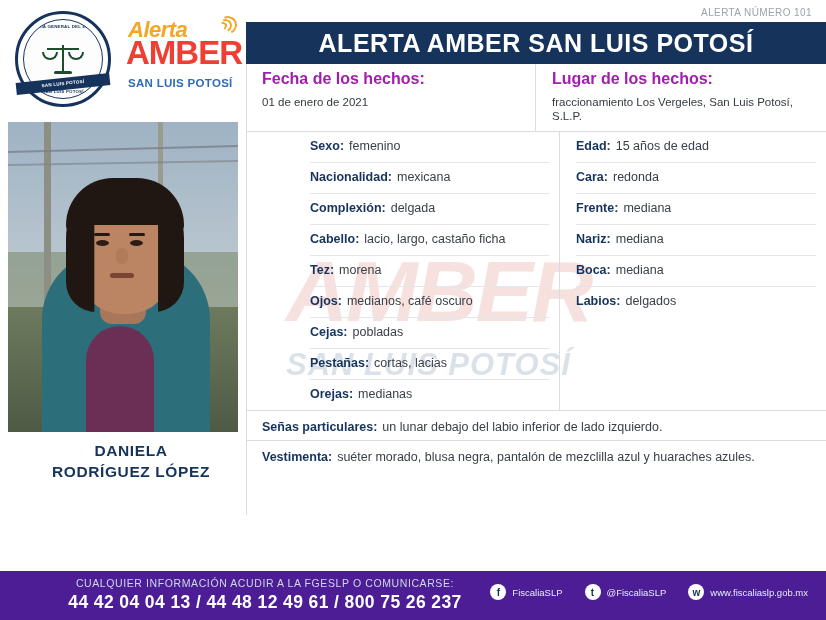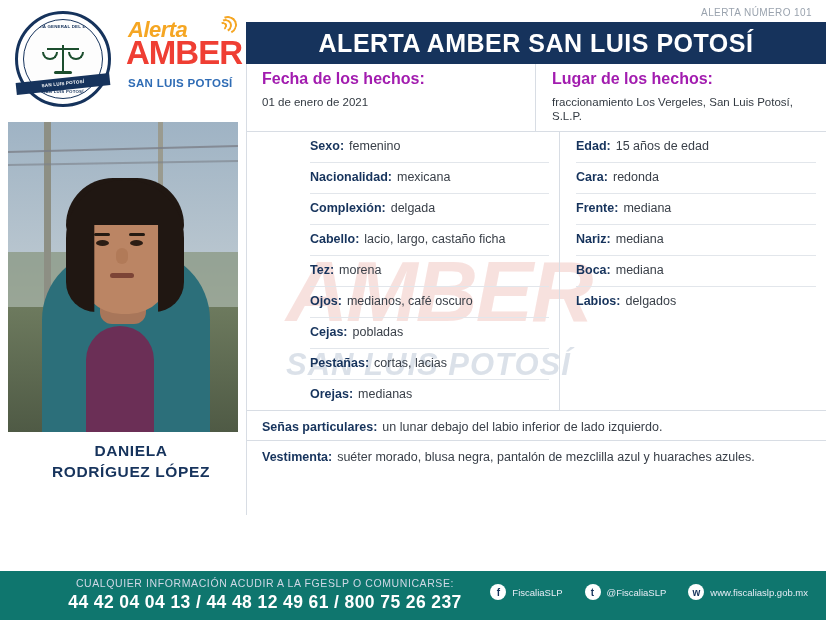--- a/index.html
+++ b/index.html
@@ -214,21 +214,21 @@
     position:absolute;left:246px;top:515px;width:580px;height:56px;
     display:flex;align-items:center;justify-content:center;
     text-align:center;font-size:11.8px;color:#444b54;line-height:17px;
     border-top:1px solid #d8dde4;
     padding:0 24px;box-sizing:border-box;
   }
 
   
   .footer{
     position:absolute;left:0;bottom:0;width:826px;height:49px;
-    background:#0f766e;color:#ffffff;
+    background:#4c1d95;color:#ffffff;
   }
   .foot-left{
     position:absolute;left:30px;top:6px;width:470px;text-align:center;
   }
   .foot-left .l1{font-size:10.5px;letter-spacing:.6px;color:#cfd8e6;}
   .foot-left .l2{font-size:17.5px;font-weight:bold;letter-spacing:.4px;margin-top:3px;}
   .socials{
     position:absolute;right:18px;top:13px;display:flex;gap:22px;align-items:center;
   }
   .soc{display:flex;align-items:center;gap:6px;font-size:9.5px;color:#e6ecf5;}

